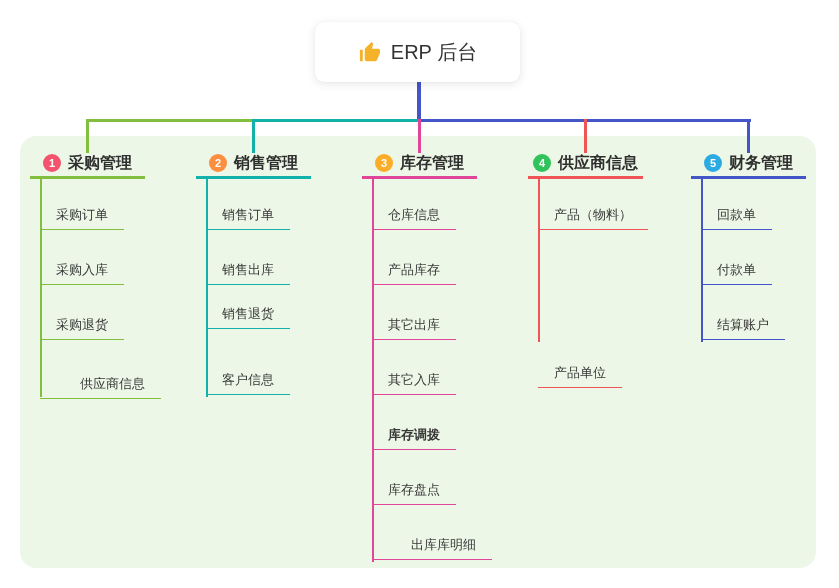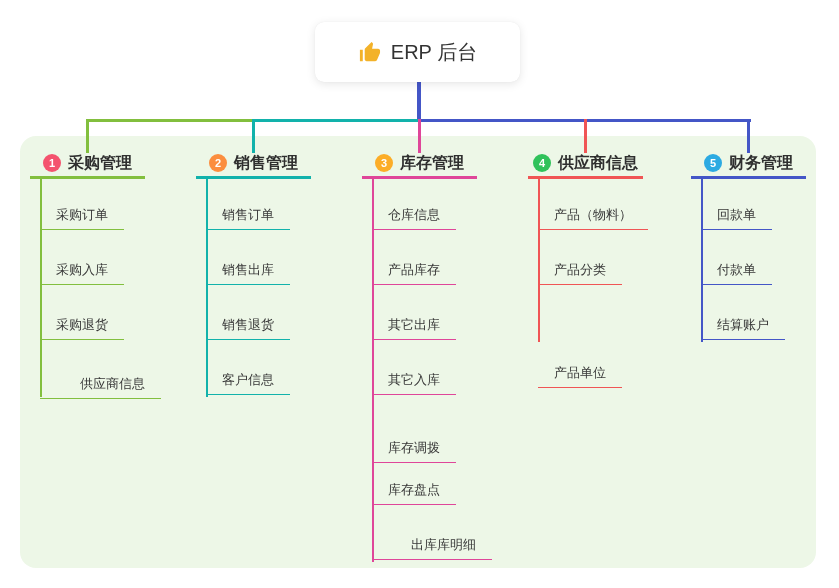--- a/index.html
+++ b/index.html
@@ -48,43 +48,42 @@
     <div class="child" style="left: 40px; top: 313px; border-bottom-color: rgb(130, 191, 62);">采购退货</div>
     <div class="child" style="left: 40px; top: 372px; border-bottom-color: rgb(130, 191, 62); padding-left: 40px;">供应商信息</div>
     <div class="line" style="left: 252px; top: 119px; width: 3px; height: 34px; background: rgb(18, 178, 171);"></div>
     <div class="branch-title" style="left: 196px; top: 150px; width: 115px; border-bottom-color: rgb(18, 178, 171);">
       <span class="badge" style="background: rgb(251, 142, 63);">2</span>
       <span>销售管理</span>
     </div>
     <div class="line" style="left: 206px; top: 179px; width: 1.5px; height: 218px; background: rgb(18, 178, 171);"></div>
     <div class="child" style="left: 206px; top: 203px; border-bottom-color: rgb(18, 178, 171);">销售订单</div>
     <div class="child" style="left: 206px; top: 258px; border-bottom-color: rgb(18, 178, 171);">销售出库</div>
-    <div class="child" style="left: 206px; top: 313px; border-bottom-color: rgb(18, 178, 171);">销售退货</div>
+    <div class="child" style="left: 206px; top: 302px; border-bottom-color: rgb(18, 178, 171);">销售退货</div>
     <div class="child" style="left: 206px; top: 368px; border-bottom-color: rgb(18, 178, 171);">客户信息</div>
     <div class="line" style="left: 418px; top: 119px; width: 3px; height: 34px; background: rgb(223, 70, 153);"></div>
     <div class="branch-title" style="left: 362px; top: 150px; width: 115px; border-bottom-color: rgb(223, 70, 153);">
       <span class="badge" style="background: rgb(252, 173, 39);">3</span>
       <span>库存管理</span>
     </div>
     <div class="line" style="left: 372px; top: 179px; width: 1.5px; height: 383px; background: rgb(223, 70, 153);"></div>
     <div class="child" style="left: 372px; top: 203px; border-bottom-color: rgb(223, 70, 153);">仓库信息</div>
     <div class="child" style="left: 372px; top: 258px; border-bottom-color: rgb(223, 70, 153);">产品库存</div>
     <div class="child" style="left: 372px; top: 313px; border-bottom-color: rgb(223, 70, 153);">其它出库</div>
     <div class="child" style="left: 372px; top: 368px; border-bottom-color: rgb(223, 70, 153);">其它入库</div>
-    <div class="child" style="left: 372px; top: 436px; border-bottom-color: rgb(223, 70, 153);">库存调拨</div>
+    <div class="child" style="left: 372px; top: 423px; border-bottom-color: rgb(223, 70, 153); font-weight: bold;">库存调拨</div>
     <div class="child" style="left: 372px; top: 478px; border-bottom-color: rgb(223, 70, 153);">库存盘点</div>
     <div class="child" style="left: 372px; top: 533px; border-bottom-color: rgb(223, 70, 153); padding-left: 39px;">出库库明细</div>
     <div class="line" style="left: 584px; top: 119px; width: 3px; height: 34px; background: rgb(240, 85, 85);"></div>
     <div class="branch-title" style="left: 528px; top: 150px; width: 115px; border-bottom-color: rgb(240, 85, 85);">
       <span class="badge" style="background: rgb(48, 194, 91);">4</span>
       <span>供应商信息</span>
     </div>
     <div class="line" style="left: 538px; top: 179px; width: 1.5px; height: 163px; background: rgb(240, 85, 85);"></div>
     <div class="child" style="left: 538px; top: 203px; border-bottom-color: rgb(240, 85, 85);">产品（物料）</div>
-    <div class="child" style="left: 538px; top: 258px; border-bottom-color: rgb(240, 85, 85);">产品分类</div>
     <div class="child" style="left: 538px; top: 313px; border-bottom-color: rgb(240, 85, 85); margin-top: 48px;">产品单位</div>
     <div class="line" style="left: 747px; top: 119px; width: 3px; height: 34px; background: rgb(68, 86, 199);"></div>
     <div class="branch-title" style="left: 691px; top: 150px; width: 115px; border-bottom-color: rgb(68, 86, 199);">
       <span class="badge" style="background: rgb(44, 170, 226);">5</span>
       <span>财务管理</span>
     </div>
     <div class="line" style="left: 701px; top: 179px; width: 1.5px; height: 163px; background: rgb(68, 86, 199);"></div>
     <div class="child" style="left: 701px; top: 203px; border-bottom-color: rgb(68, 86, 199);">回款单</div>
     <div class="child" style="left: 701px; top: 258px; border-bottom-color: rgb(68, 86, 199);">付款单</div>
     <div class="child" style="left: 701px; top: 313px; border-bottom-color: rgb(68, 86, 199);">结算账户</div>

